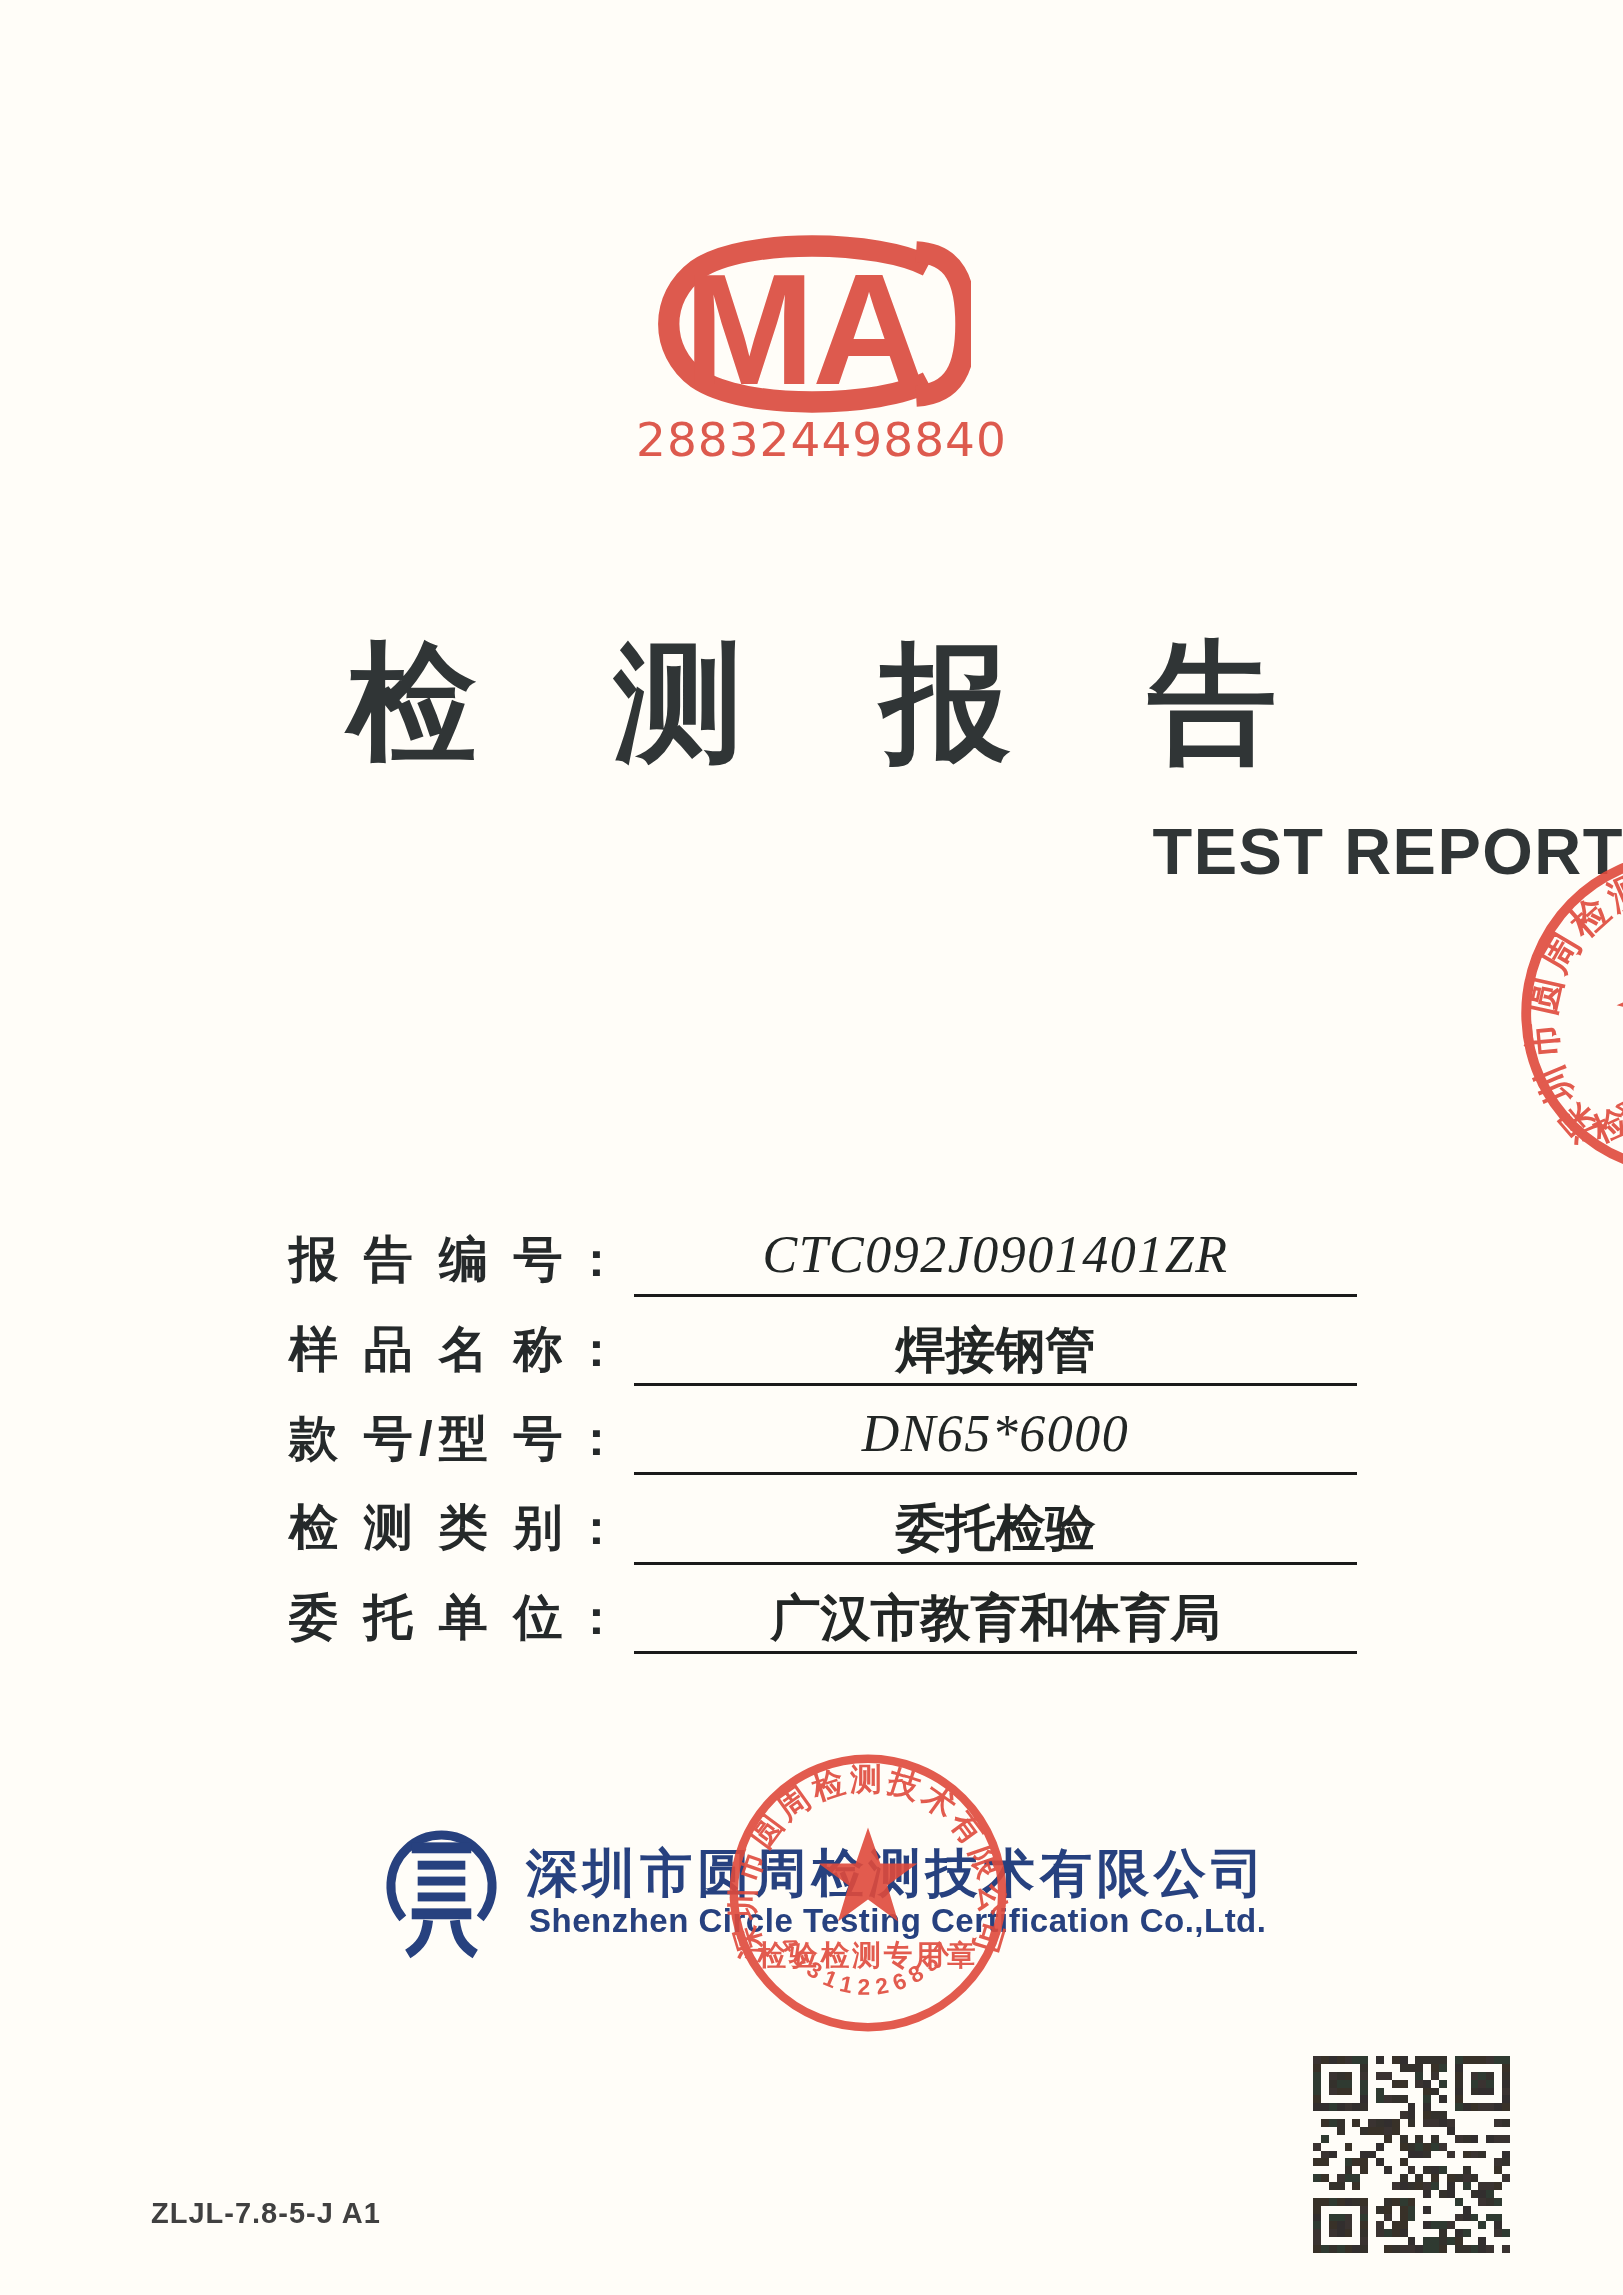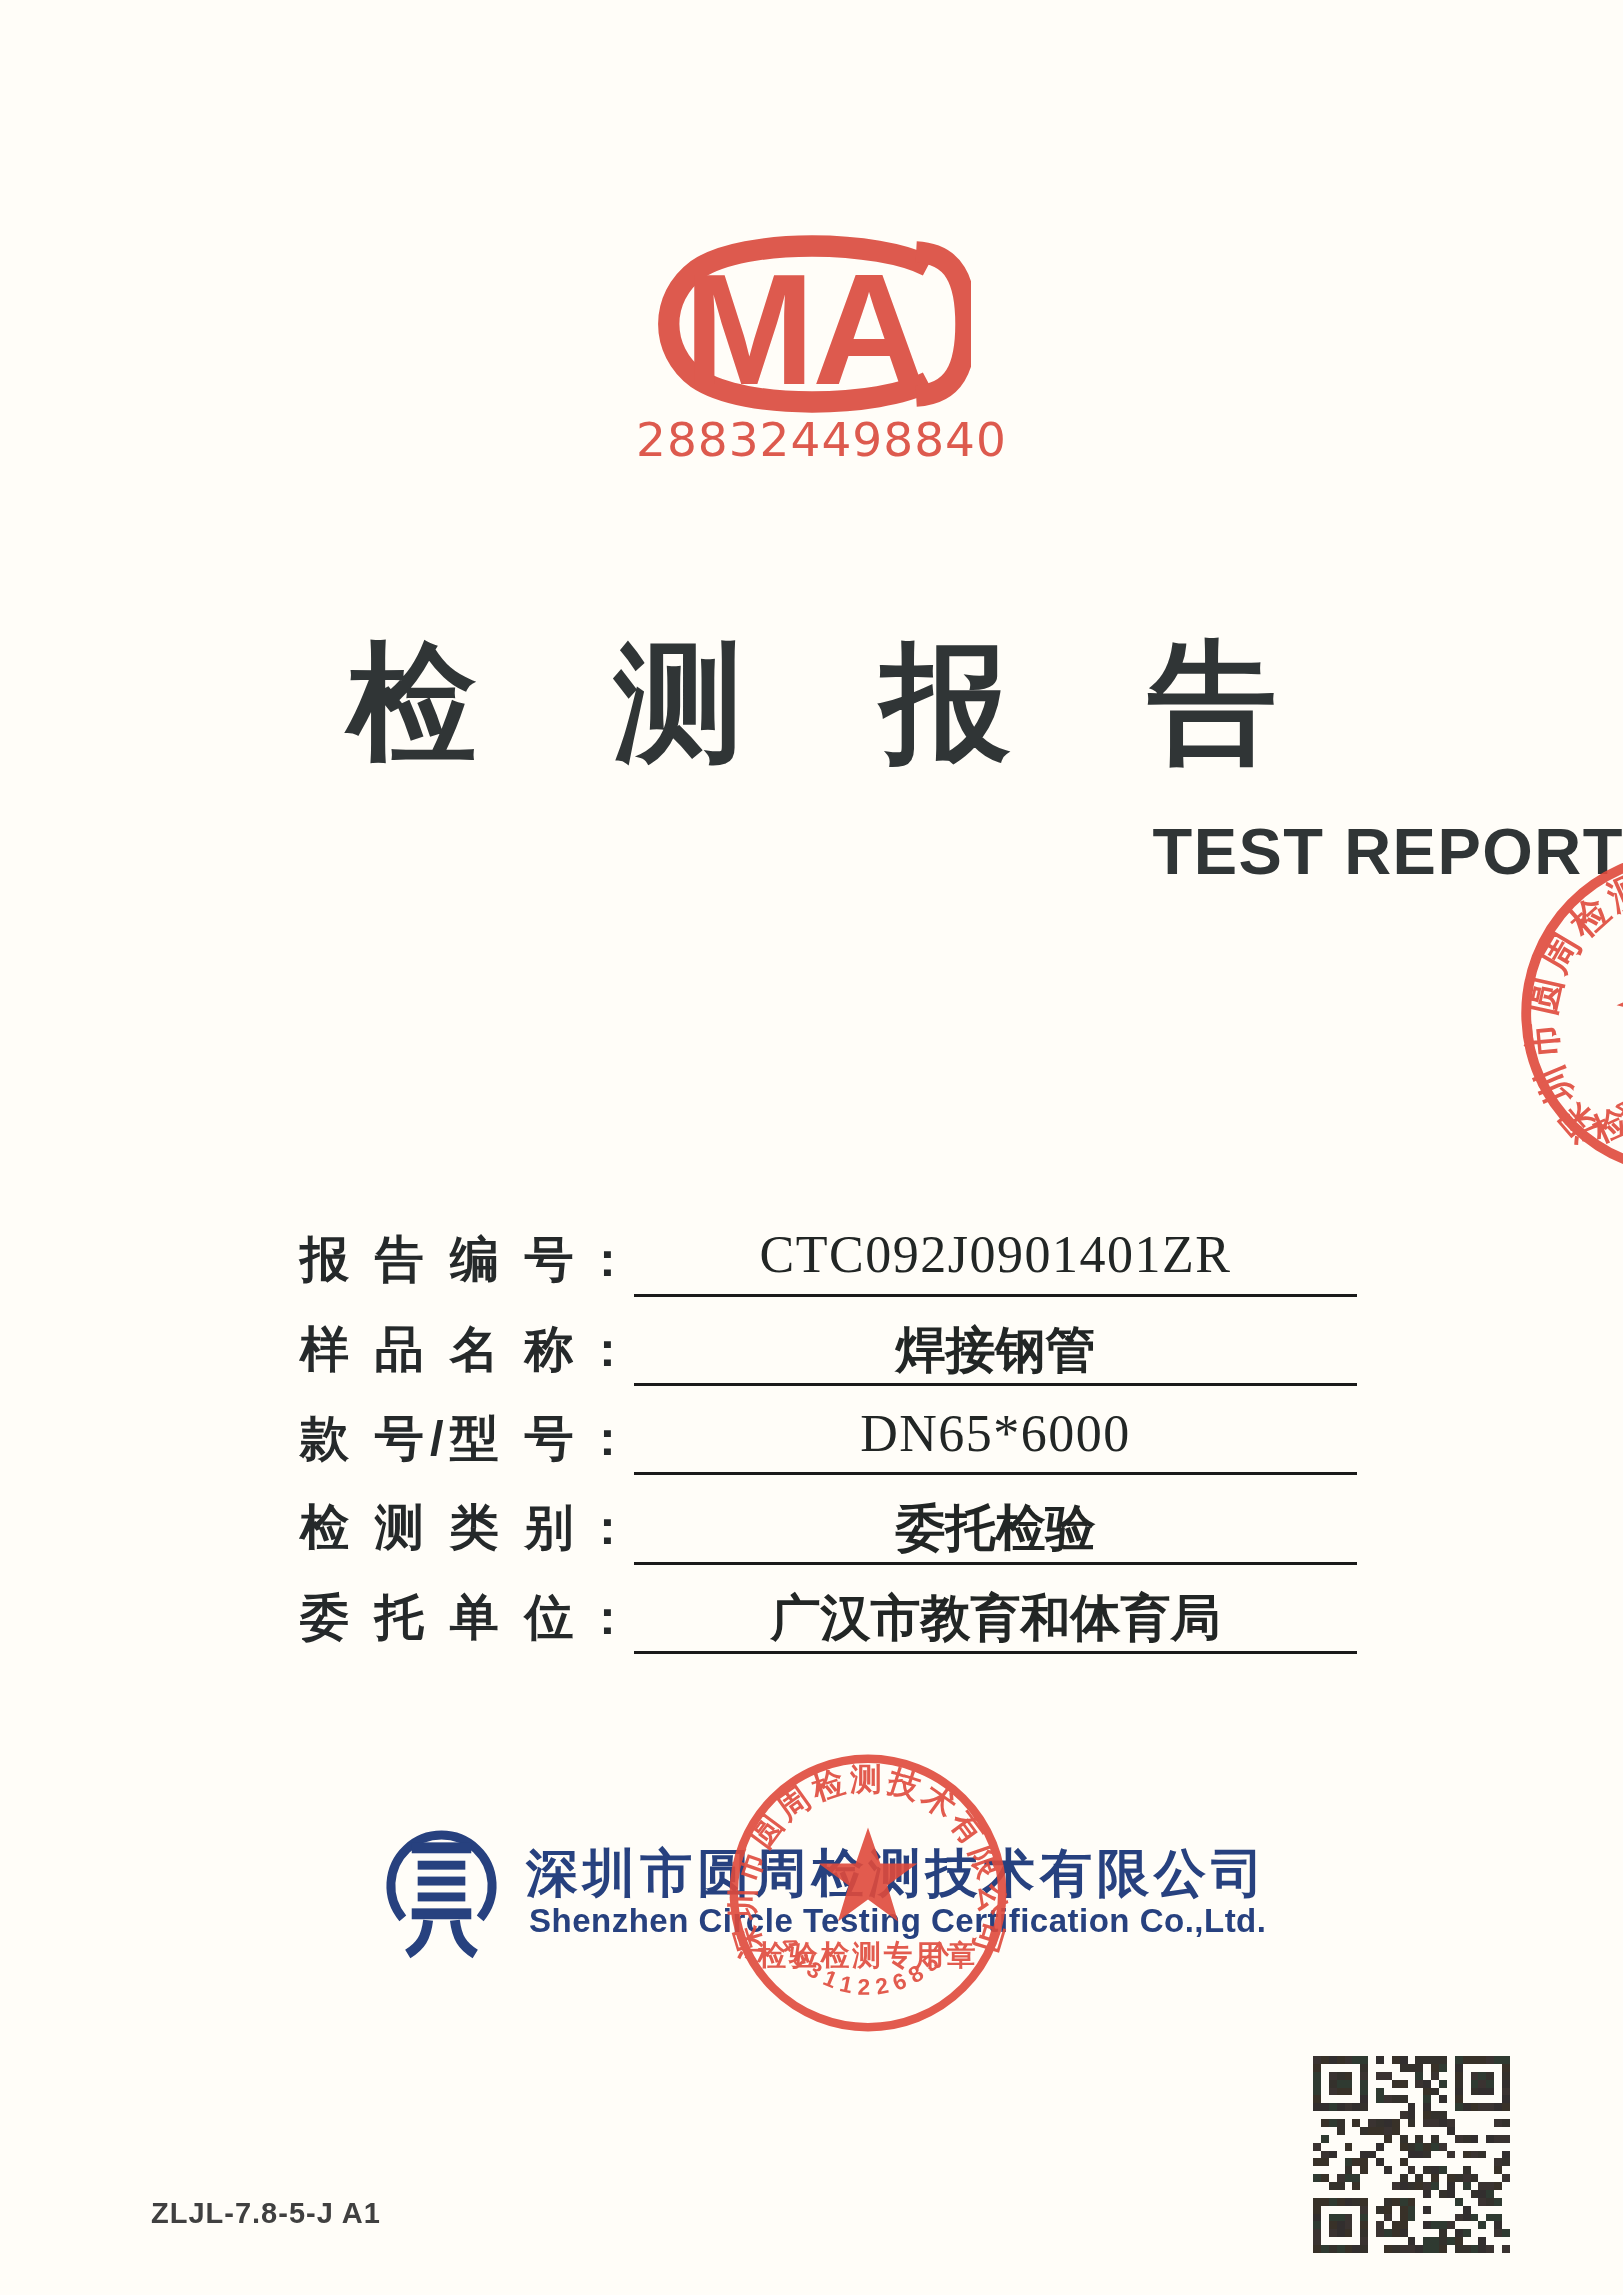--- a/index.html
+++ b/index.html
@@ -26,30 +26,30 @@
     color:var(--ink-dark,#303536);
   }
   .title-en {
     left:0; right:0; top:814px; text-align:right;
     font-size:65px; font-weight:700; letter-spacing:1.5px;
     color:var(--ink-dark,#303536);
   }
 
   
   .row-label {
-    left:300px; width:337px; font-size:49px; font-weight:600;
+    left:289px; width:337px; font-size:49px; font-weight:600;
     letter-spacing:6.1px; color:#25292a; white-space:nowrap;
   }
   .row-value {
     left:634px; width:723px; text-align:center;
     font-size:50px; font-weight:600; color:#222625; white-space:nowrap;
   }
   .row-value.latin {
     font-family:"Liberation Serif","DejaVu Serif",serif;
-    font-weight:400; font-size:52px; letter-spacing:1.5px;
+    font-weight:400; font-size:52px; letter-spacing:1.5px;font-style:italic;
   }
   .row-line { left:634px; width:723px; height:2.6px; background:#1a1a1a; }
 
   
   .company-logo { left:377px; top:1815px; width:129px; height:149px; }
   .company-zh {
     left:526px; top:1839px; font-size:52px; font-weight:700;
     letter-spacing:5.1px; color:var(--brand-blue,#27417f); white-space:nowrap;
   }
   .company-en {

